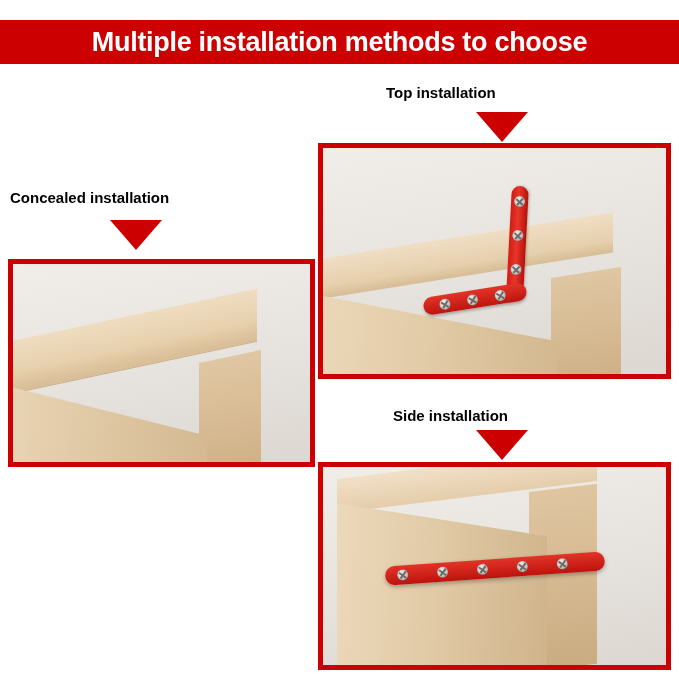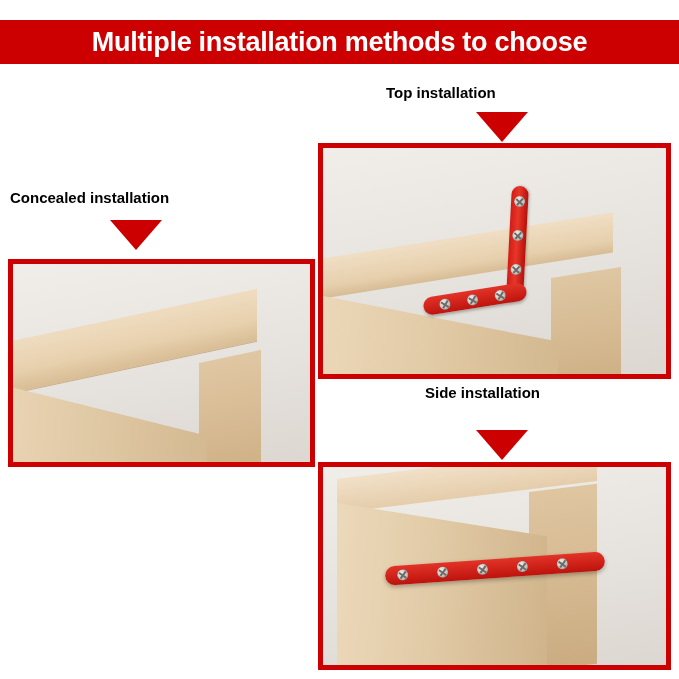--- a/index.html
+++ b/index.html
@@ -252,21 +252,21 @@
     <div class="screw" style="left:3px; top:44px;"></div>
     <div class="screw" style="left:3px; top:78px;"></div>
   </div>
   <div class="bracket-h">
     <div class="screw" style="left:16px; top:4px;"></div>
     <div class="screw" style="left:44px; top:4px;"></div>
     <div class="screw" style="left:72px; top:4px;"></div>
   </div>
 </div>
 
-<div class="panel-label" style="left:393px; top:384px;margin-left:32px;">Side installation</div>
+<div class="panel-label" style="left:393px; top:407px;">Side installation</div>
 <div class="pointer" style="left:476px; top:430px;"></div>
 
 <div class="photo" id="photo-side">
   <div class="wall"></div>
   <div class="wood-side"></div>
   <div class="wood-top"></div>
   <div class="wood-front"></div>
   <div class="bracket">
     <div class="screw" style="left:12px; top:4px;"></div>
     <div class="screw" style="left:52px; top:4px;"></div>

